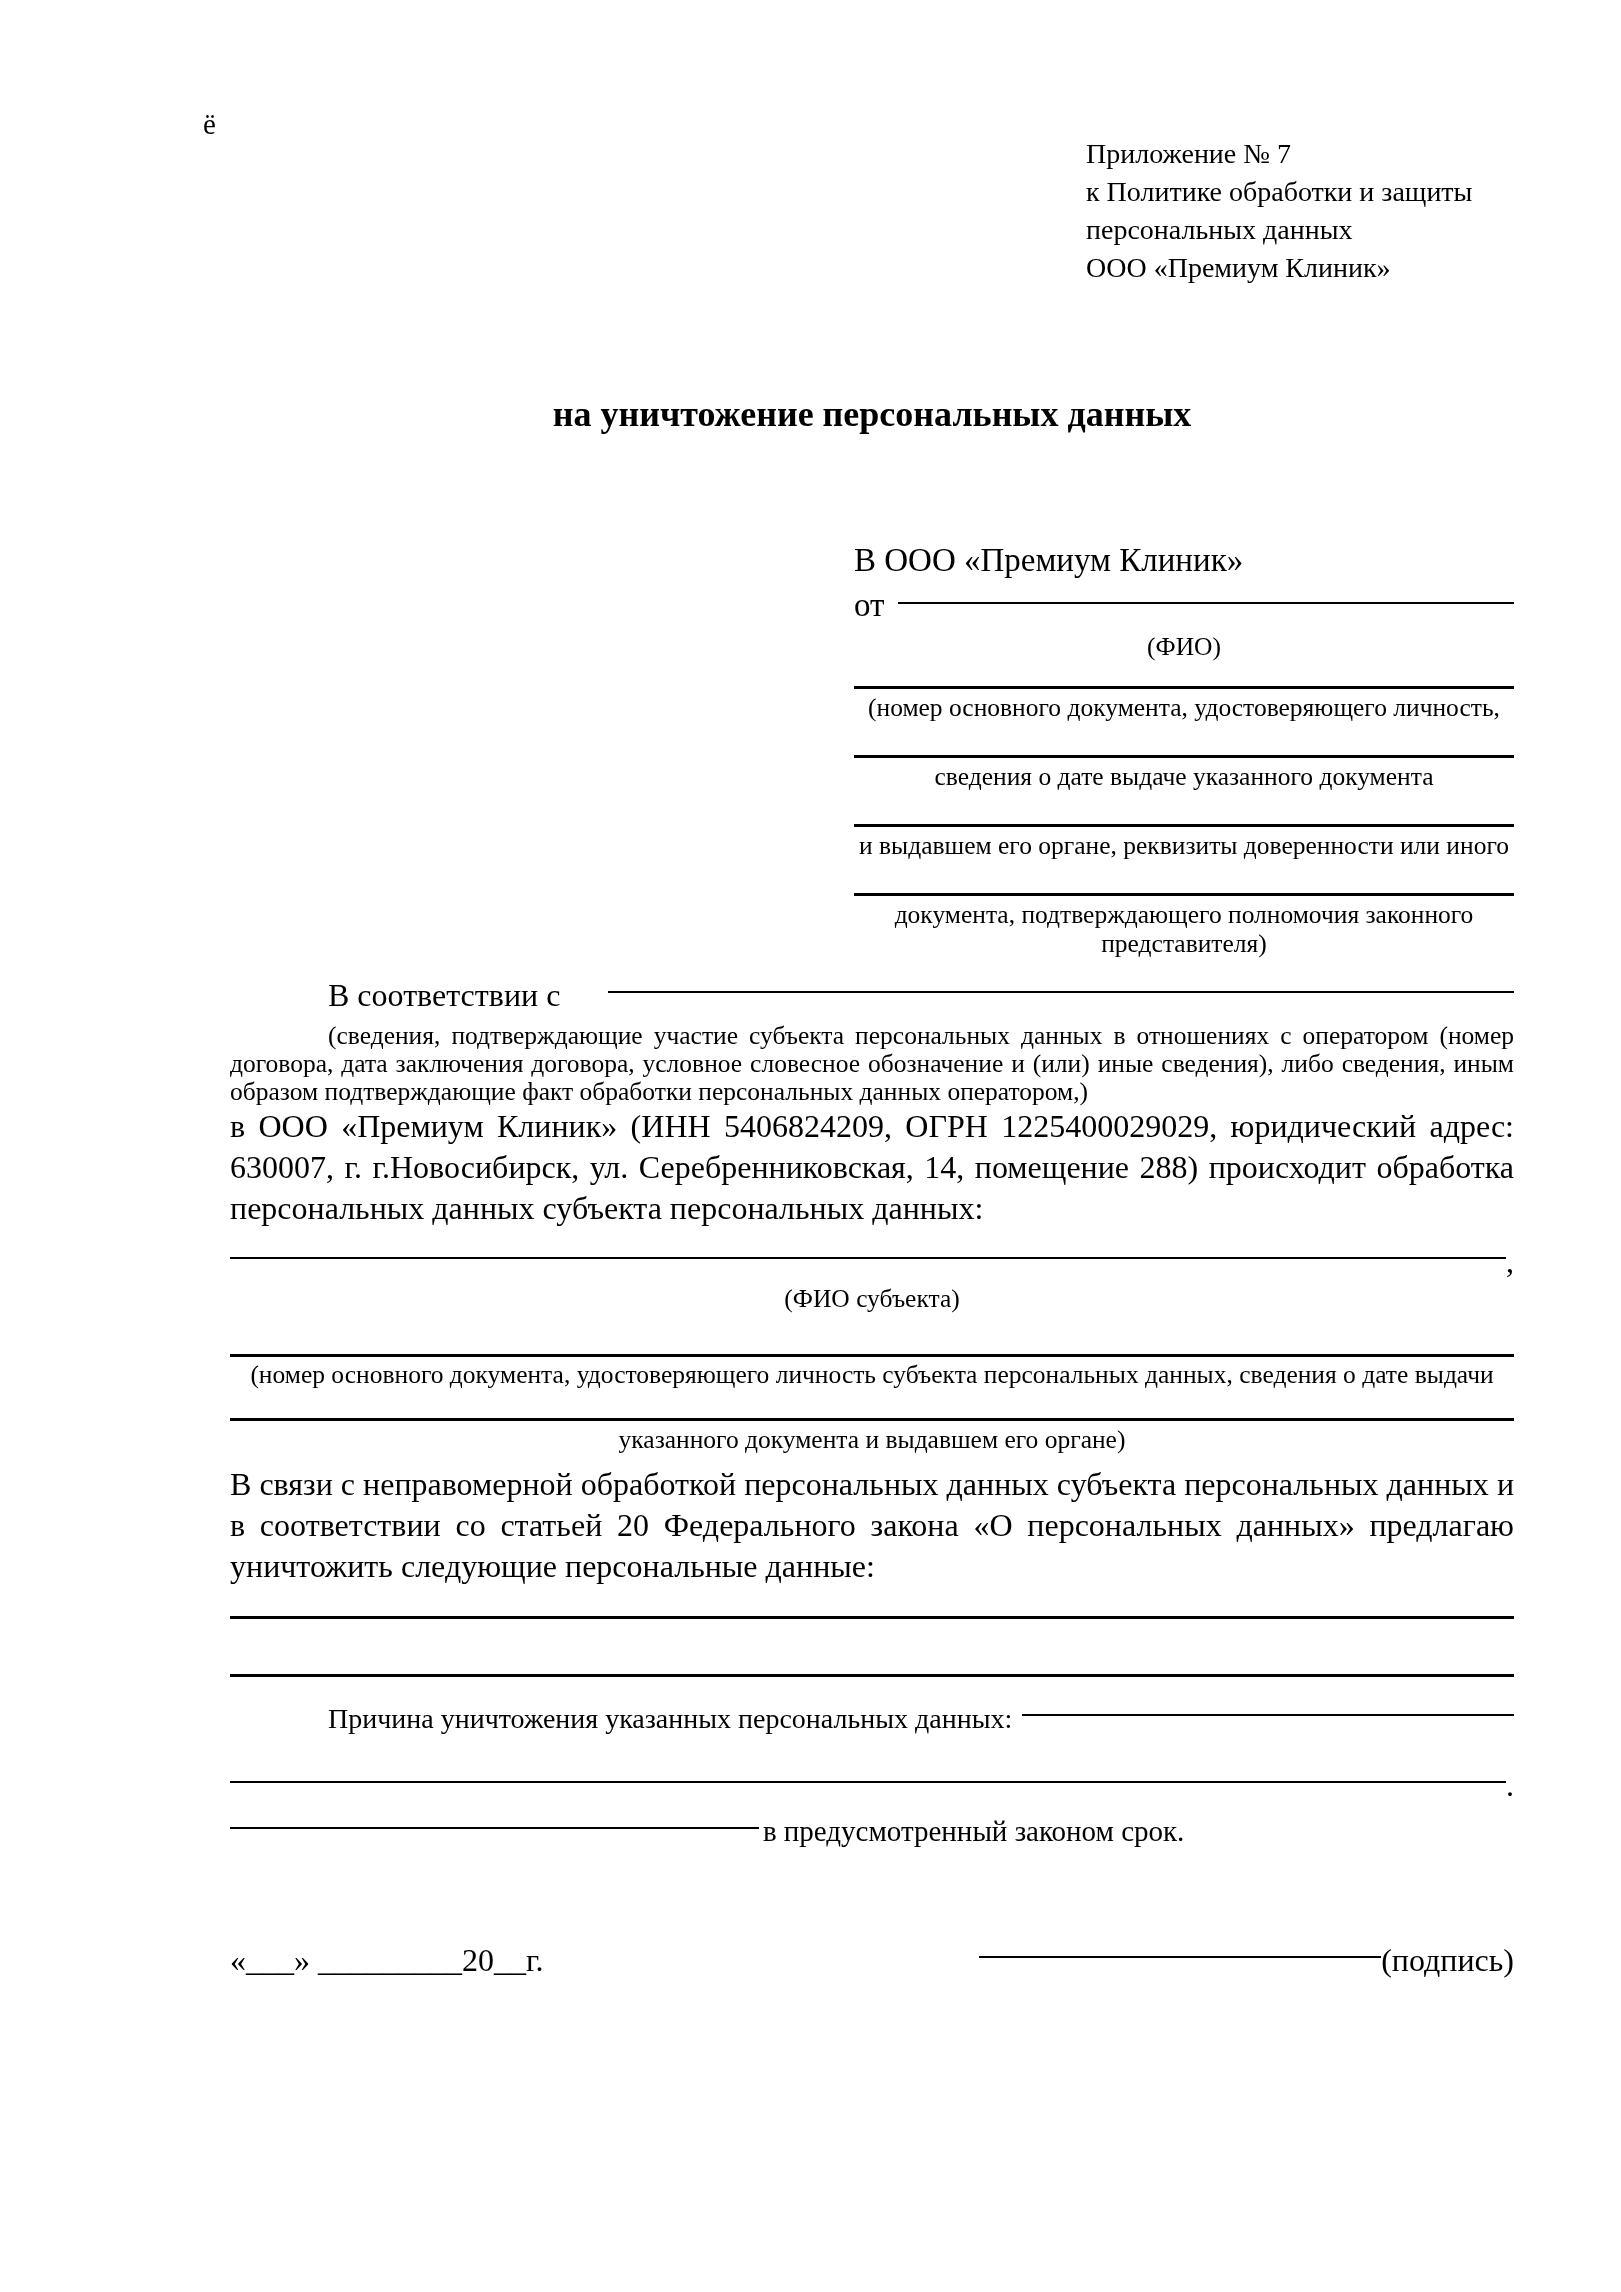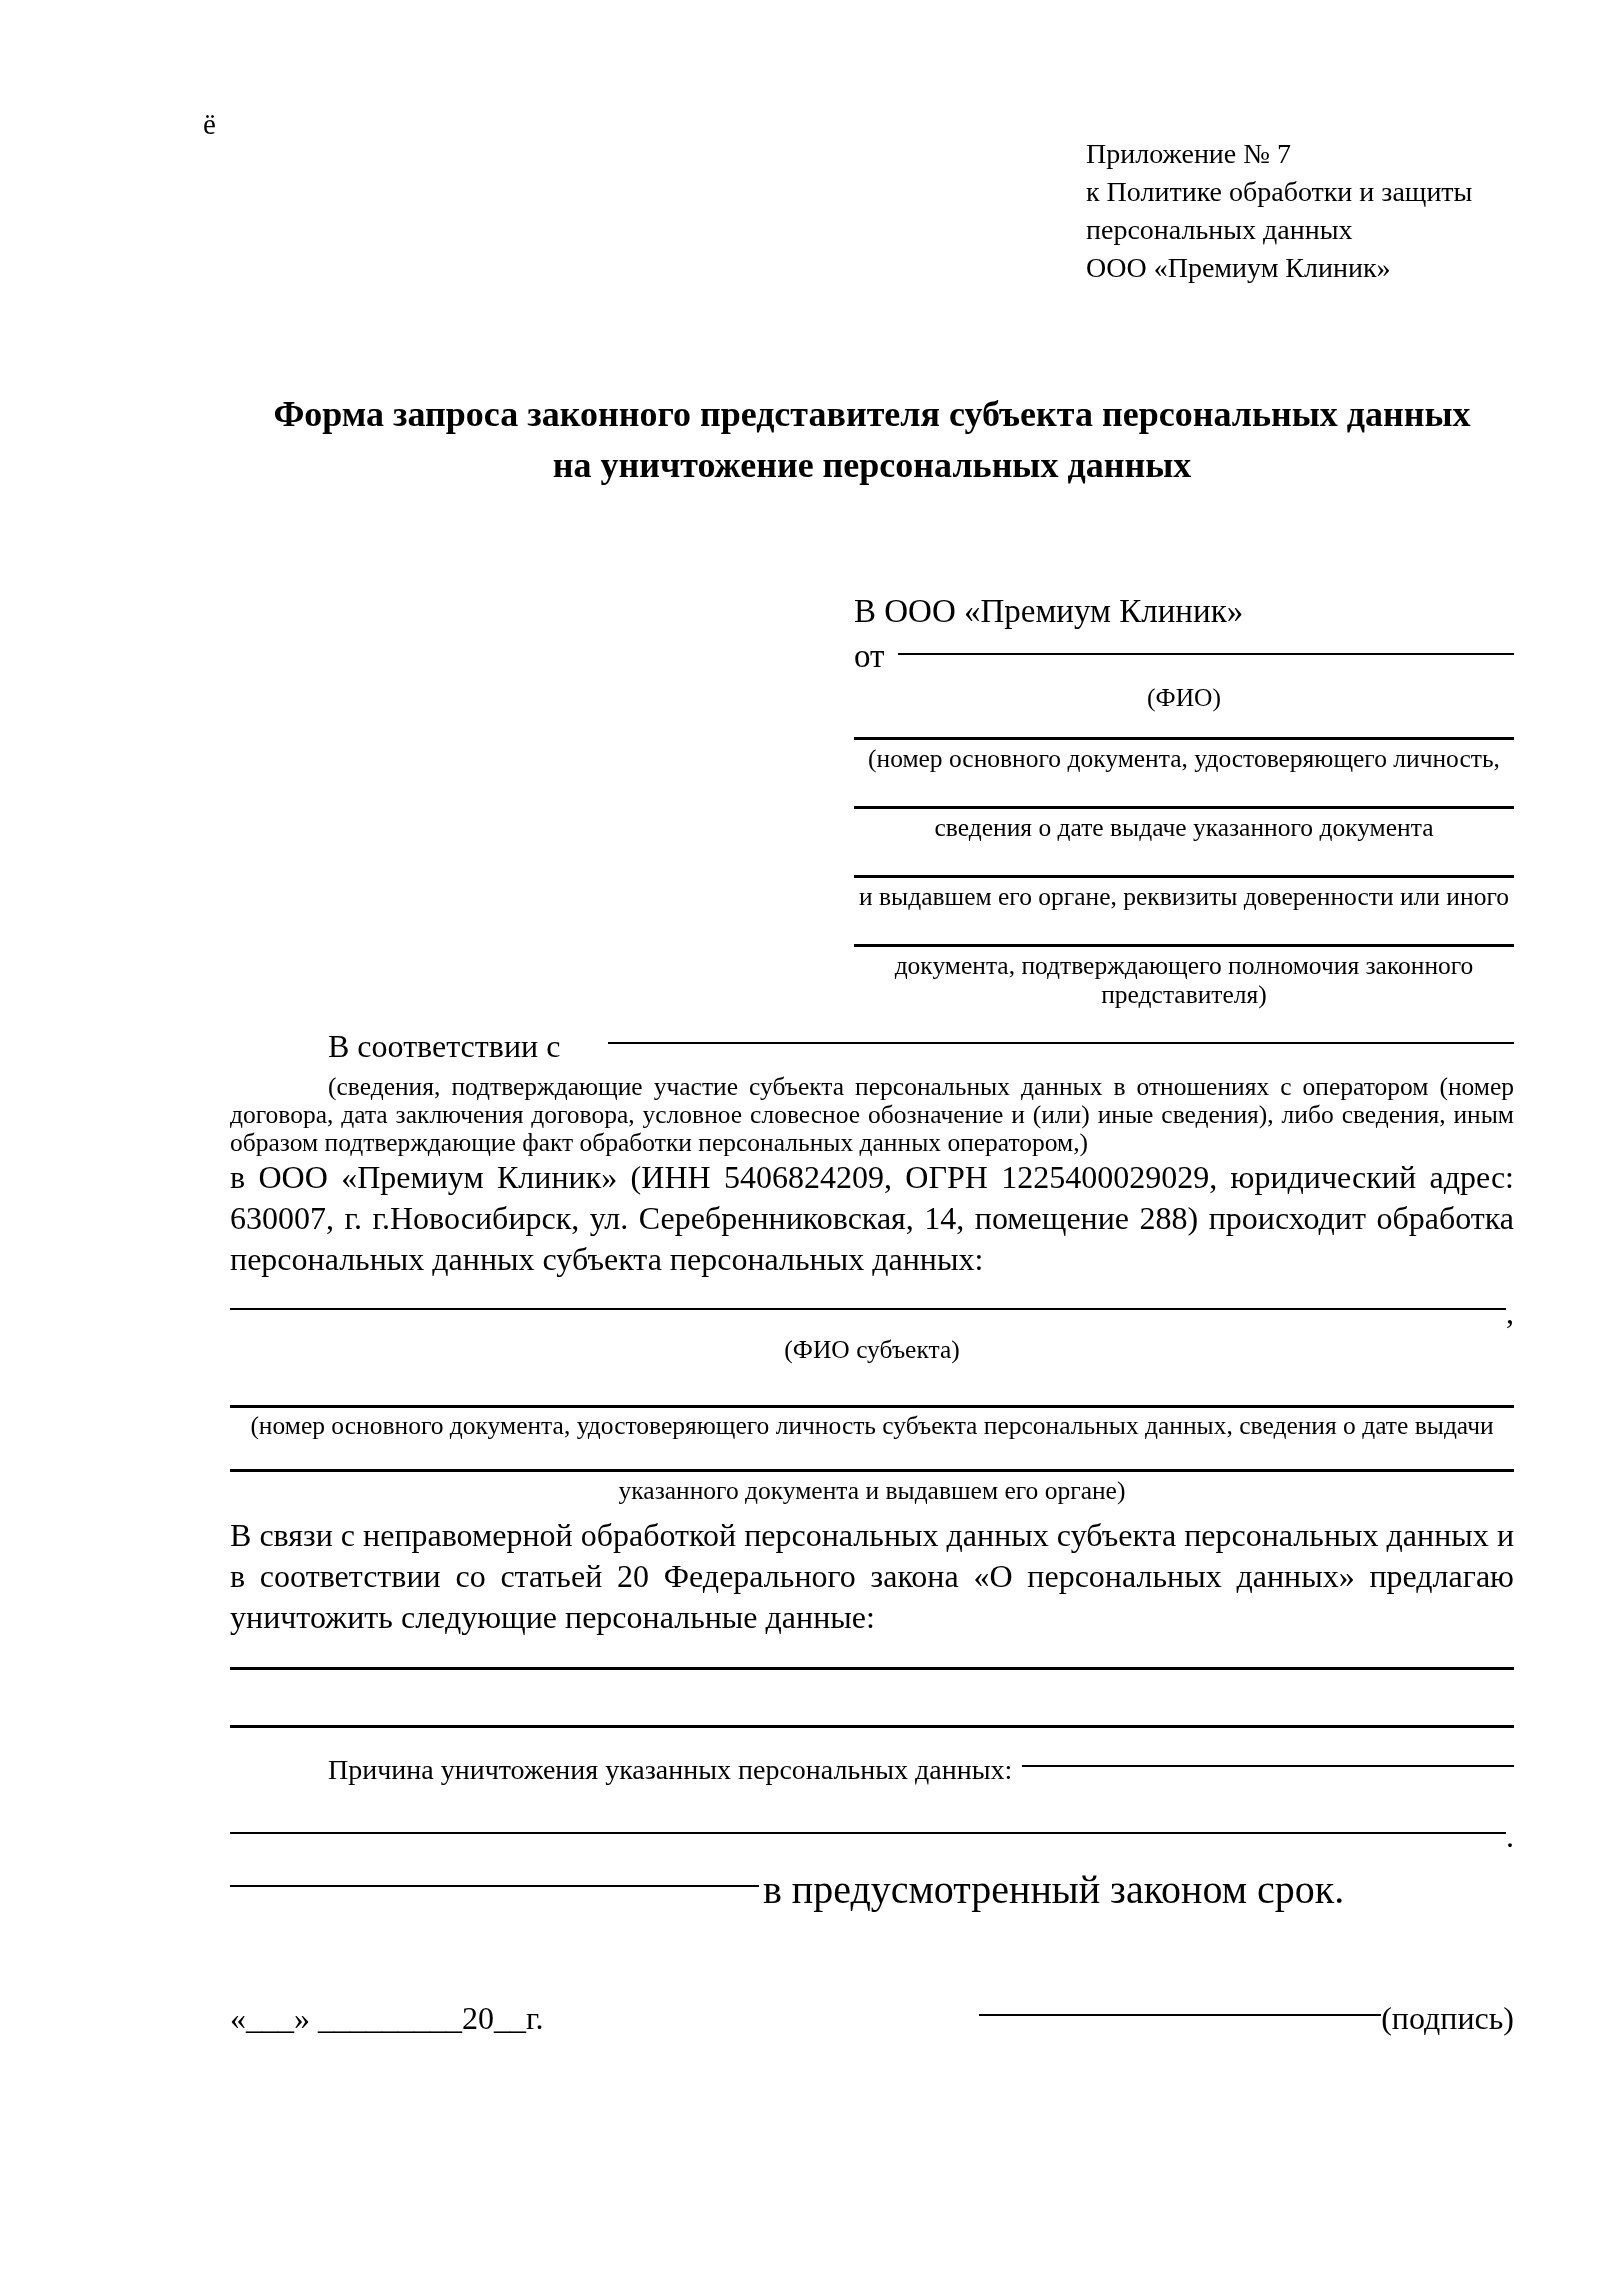--- a/index.html
+++ b/index.html
@@ -47,21 +47,21 @@
   .hr-b1 { margin-top:41px; }
   .hr-b2 { margin-top:29px; }
   .cap-b { margin-top:3.9px; }
   .unlawful { margin-top:9.8px; }
   .hr-d1 { margin-top:29px; }
   .hr-d2 { margin-top:55px; }
   .reason { margin-top:19.6px; padding-left:98px; font-size:28px; line-height:45px; }
   .reason .fill { margin-left:9.8px; margin-bottom:7.8px; }
   .period-row { margin-top:25.5px; }
   .reply { margin-top:9.8px; text-indent:98px; text-align-last:justify; }
-  .term { margin-top:12px; font-size:40px; line-height:45px; }
+  .term { margin-top:5px; font-size:29px; line-height:45px; }
   .term .fill { flex:0 0 529px; margin-right:3.9px; }
   
   .footer { margin-top:84px; font-size:32px; line-height:45px; }
   .footer .spacer { flex:1 1 auto; }
   .footer .sig { flex:0 0 402px; margin-bottom:7.8px; border-bottom:2.9px solid #000; }
 </style>
 </head>
 <body>
 
 <div class="page">
@@ -69,21 +69,20 @@
   <span class="stray">ё</span>
 
   <div class="appendix">
     <div>Приложение № 7</div>
     <div>к Политике обработки и защиты</div>
     <div>персональных данных</div>
     <div>ООО «Премиум Клиник»</div>
   </div>
 
   <div class="title">
-    <div>Форма запроса законного представителя субъекта персональных данных</div>
     <div>на уничтожение персональных данных</div>
   </div>
 
   <div class="addr">
     <div class="addr-to">В ООО «Премиум Клиник»</div>
     <div class="row addr-from">
       <span>от</span>
       <span class="fill"></span>
     </div>
     <div class="caption cap">(ФИО)</div>

